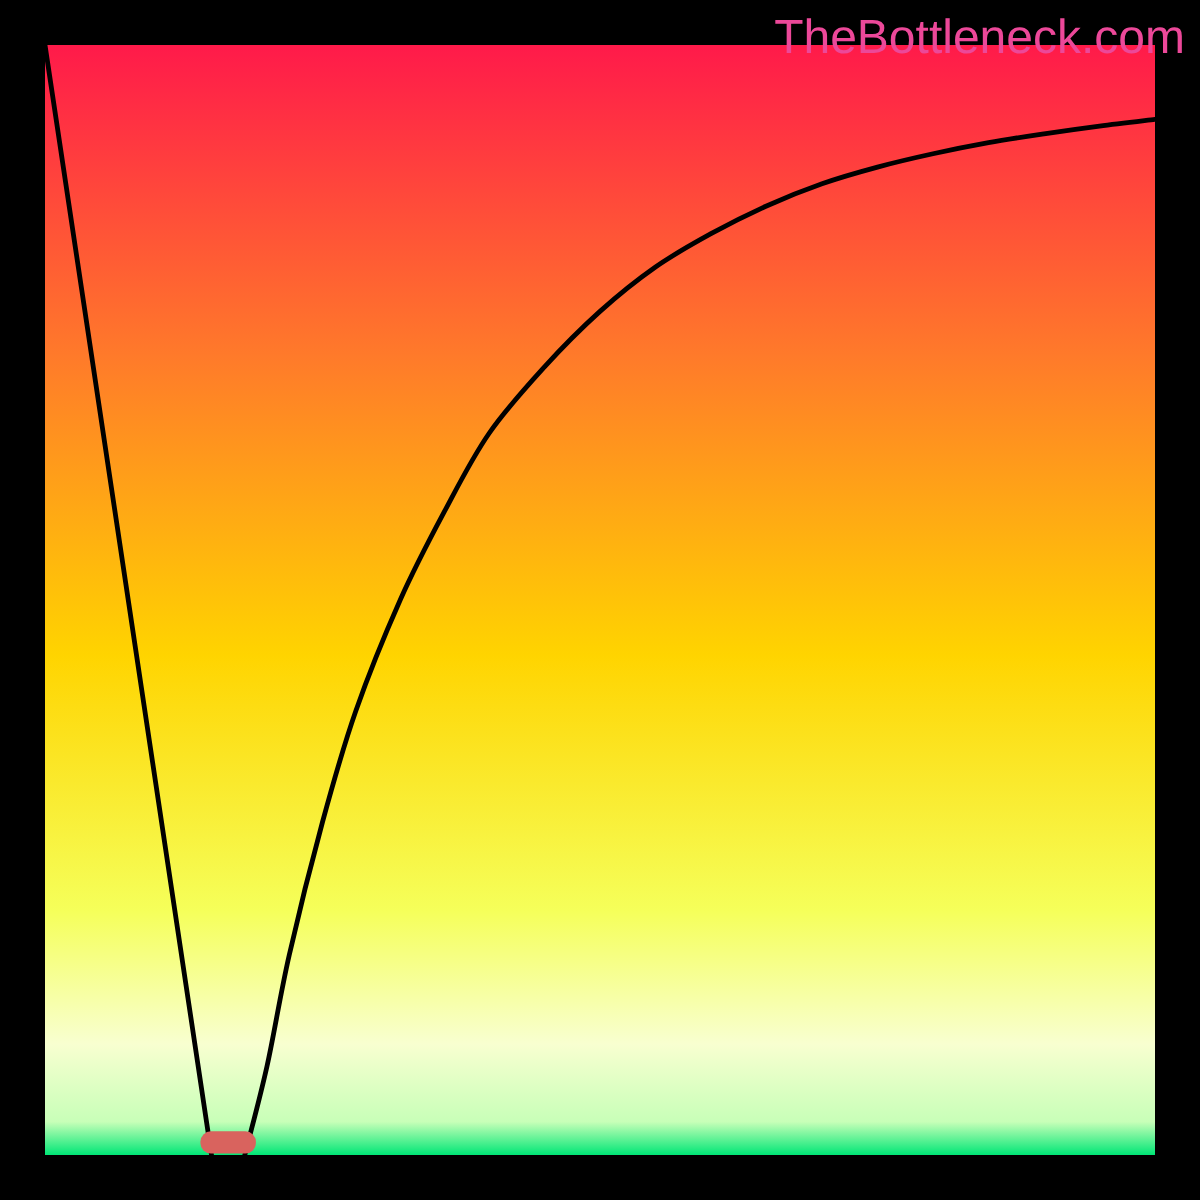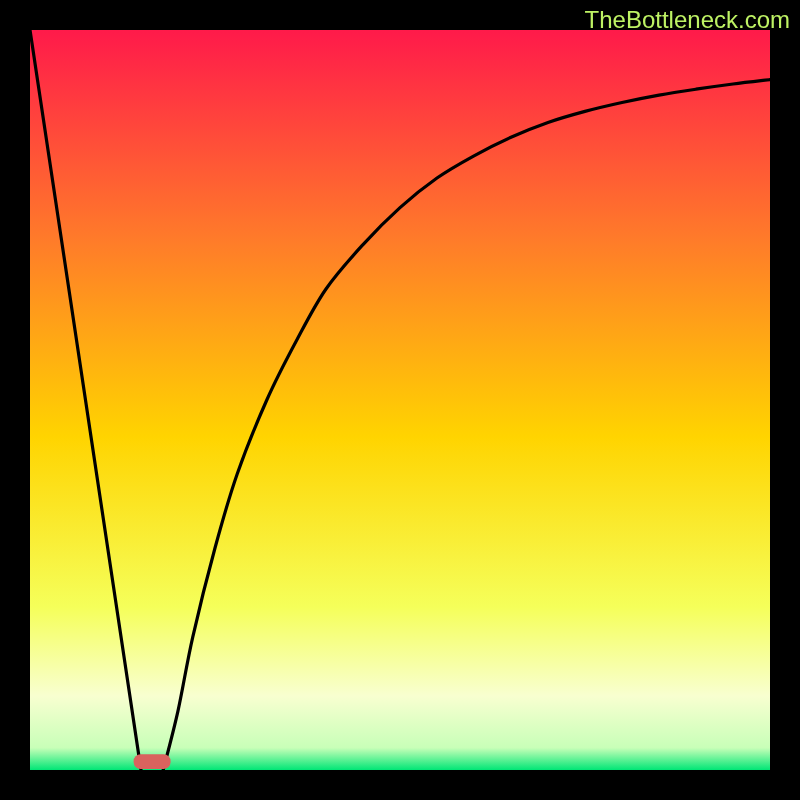--- a/index.html
+++ b/index.html
@@ -11,22 +11,22 @@
   .chart-container {
     width: 800px;
     height: 800px;
     position: relative;
     background: #000000;
   }
   .watermark {
     position: absolute;
     top: 6px;
     right: 10px;
-    color: #bef264;
-    font-size: 24px;
+    color: #ec4899;
+    font-size: 32px;
     font-weight: 500;
     z-index: 10;
   }
   .plot-area {
     position: absolute;
     left: 30px;
     top: 30px;
     width: 740px;
     height: 740px;
     overflow: hidden;

